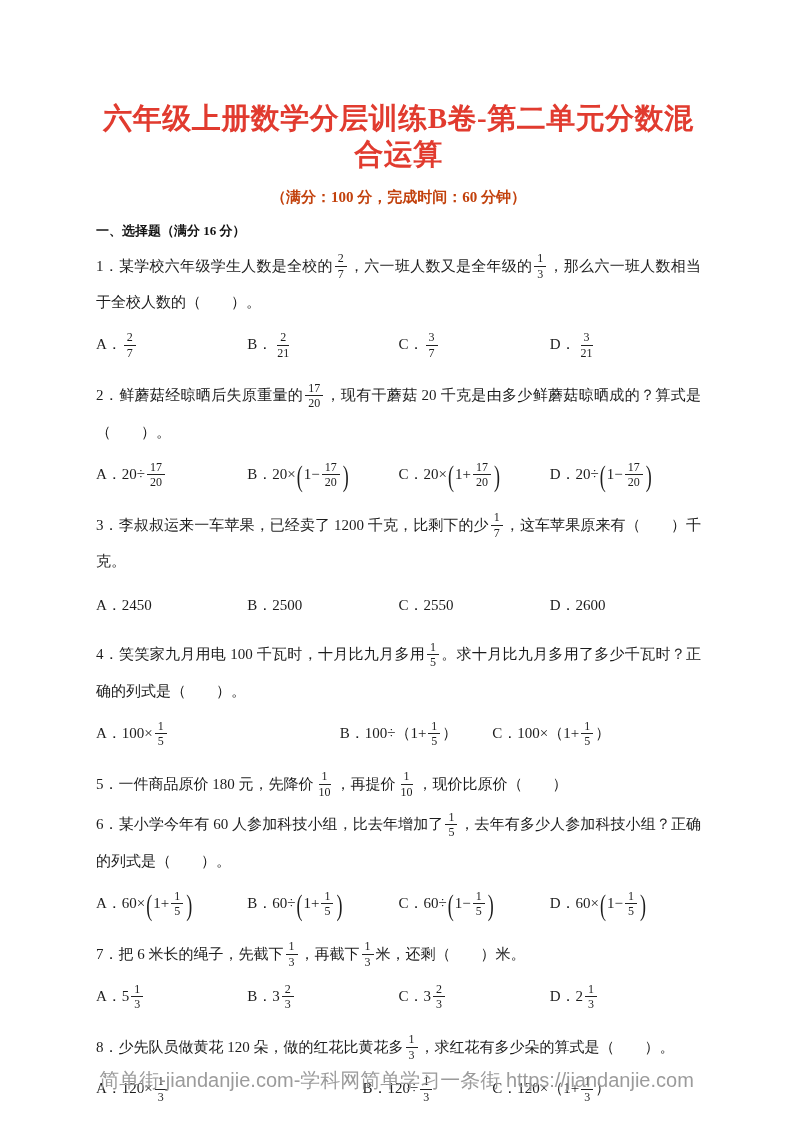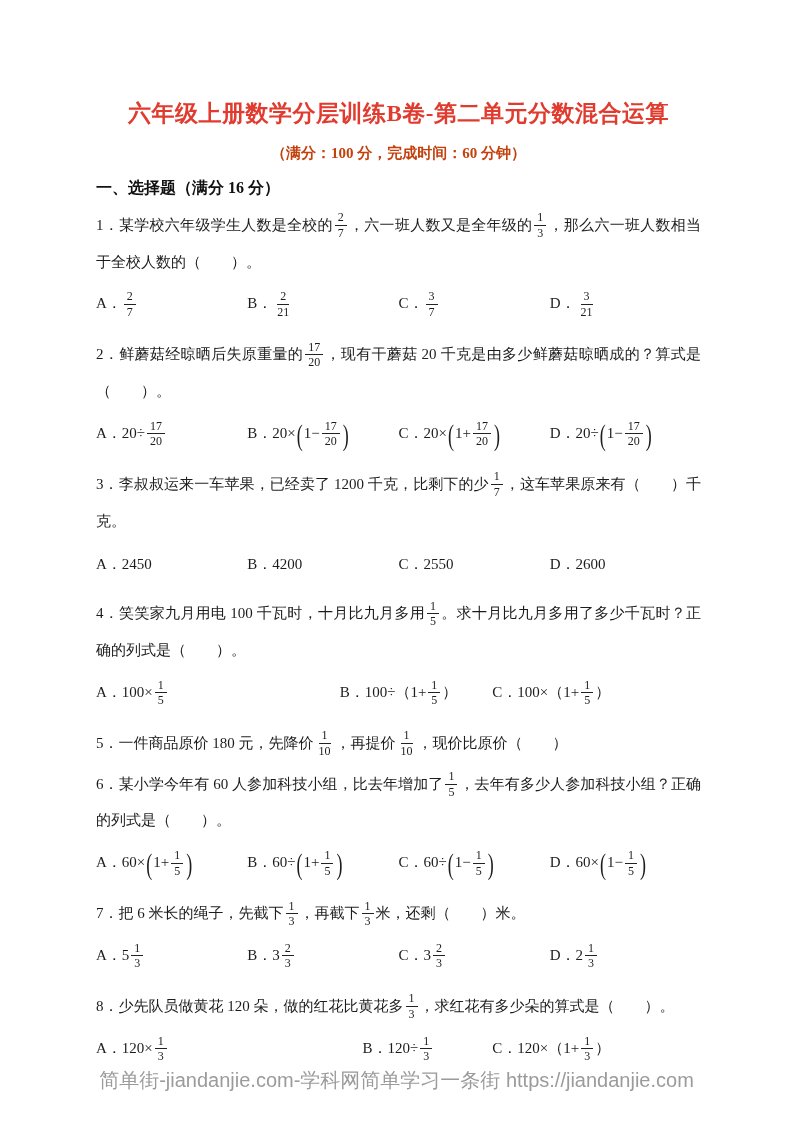--- a/index.html
+++ b/index.html
@@ -3,28 +3,28 @@
 <meta charset="utf-8">
 <style>
   html,body{margin:0;padding:0;background:#ffffff;}
   .page{
     width:793px;height:1122px;position:relative;background:#ffffff;
     font-family:"Liberation Serif","DejaVu Serif",serif;color:#1c1c1c;
     overflow:hidden;box-sizing:border-box;
   }
   .content{padding:100px 92px 0 96px;}
   .title{
-    text-align:center;color:#e13b2f;font-size:23px;font-weight:bold;
+    text-align:center;color:#e13b2f;font-size:29px;font-weight:bold;
     margin:0 0 15px 0;line-height:1.25;letter-spacing:0.5px;
   }
   .subtitle{
     text-align:center;font-size:15px;font-weight:bold;margin:0 0 15px 0;color:#c2410c;
   }
   .sec-heading{
-    font-size:16px;font-weight:bold;margin:2px 0 8px 0;color:#111;
+    font-size:13px;font-weight:bold;margin:2px 0 8px 0;color:#111;
   }
   .question{margin:0 0 4px 0;}
   .stem{font-size:15px;line-height:2.45;margin:0;text-align:justify;}
   .options{
     display:flex;align-items:center;font-size:15px;
     margin:2px 0 8px 0;min-height:46px;
   }
   .options.cols-4 .opt{width:25%;}
   .options.cols-3 .opt:nth-child(1){width:34.5%;}
   .options.cols-3 .opt:nth-child(2){width:31%;text-align:center;}
@@ -112,21 +112,21 @@
       </div>
     </div>
 
     <div class="question">
       <p class="stem">3．李叔叔运来一车苹果，已经卖了 1200 千克，比剩下的少<span class="frac">
             <span class="num">1</span>
             <span class="den">7</span>
           </span>，这车苹果原来有（　　）千克。</p>
       <div class="options cols-4">
         <span class="opt">A．2450</span>
-        <span class="opt">B．4200</span>
+        <span class="opt">B．2500</span>
         <span class="opt">C．2550</span>
         <span class="opt">D．2600</span>
       </div>
     </div>
 
     <div class="question">
       <p class="stem">4．笑笑家九月用电 100 千瓦时，十月比九月多用<span class="frac">
             <span class="num">1</span>
             <span class="den">5</span>
           </span>。求十月比九月多用了多少千瓦时？正确的列式是（　　）。</p>

